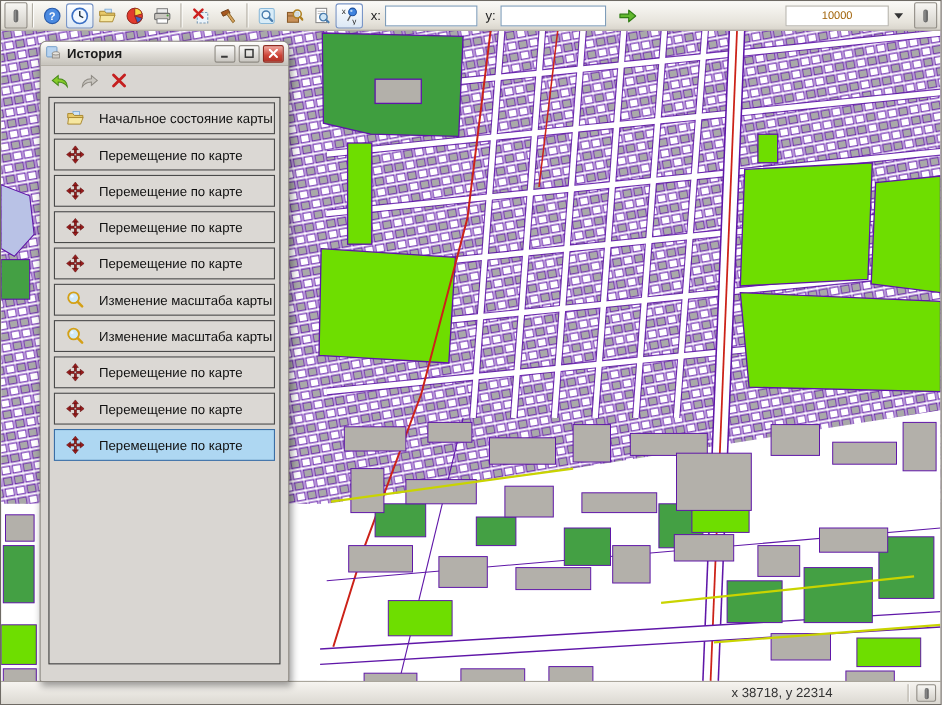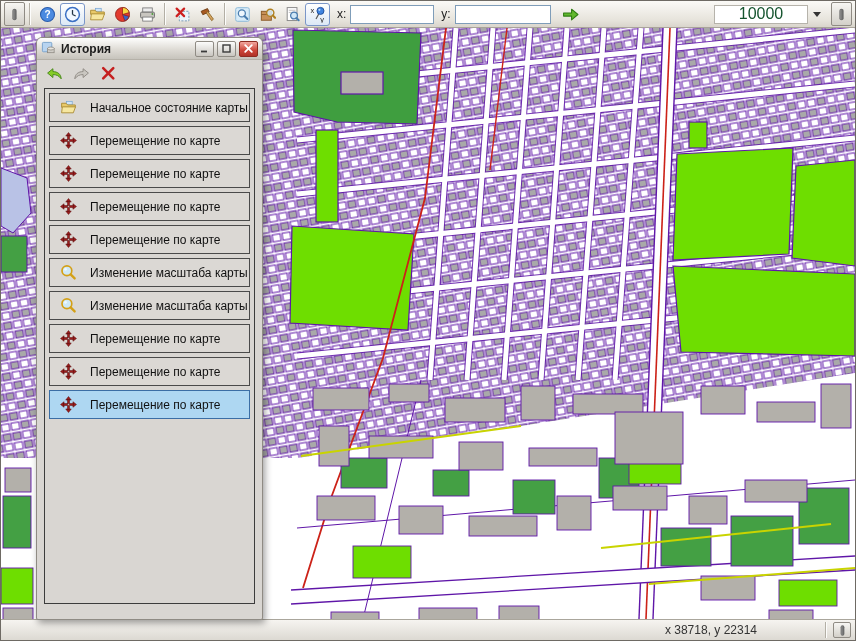--- a/index.html
+++ b/index.html
@@ -19,21 +19,21 @@
     border-radius:2px; width:21px; height:24px}
   .tsep {width:2px; height:22px; border-left:1px solid #b3afa5; border-right:1px solid #fdfdfc;
     margin:0 4px; flex:none}
   .tlabel {font-size:12px; color:#222; margin:0 4px 0 7px}
   .tinput {height:19px; border:1px solid #7f9db9; background:#fff; font-size:12px;
     padding:0 3px; font-family:inherit}
   #x-input {width:84px} #y-input {width:96px}
   .go {margin-left:7px}
   .combo {margin-left:auto; display:flex; align-items:center}
   .combo-field {width:94px; height:19px; background:#fff; border:1px solid #b6b3ab;
-    font-size:16px; color:#14532d; display:flex; align-items:center; justify-content:center}
+    font-size:10px; color:#a16207; display:flex; align-items:center; justify-content:center}
   .combo-arrow {width:18px; height:19px; display:flex; align-items:center; justify-content:center}
   .tri-down {width:0; height:0; border-left:4px solid transparent; border-right:4px solid transparent;
     border-top:5px solid #333}
 
   
   .map {position:absolute; left:0; top:27px; width:854px; height:591px; z-index:1}
 
   
   .hwindow {position:absolute; left:35px; top:36px; width:227px; height:583px; z-index:10;
     background:#d9d6d2; border:1px solid #8f8b84; border-radius:6px 6px 2px 2px;

